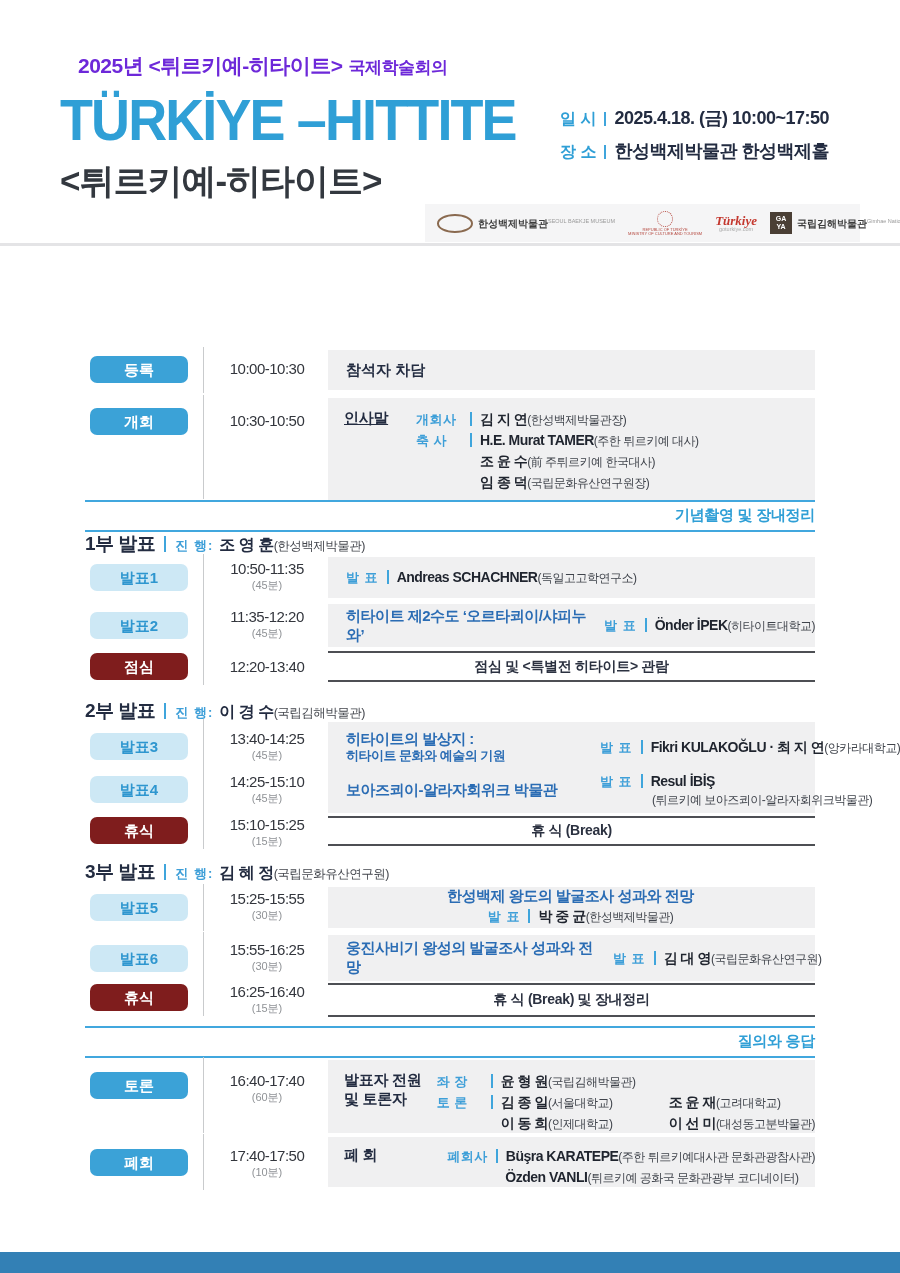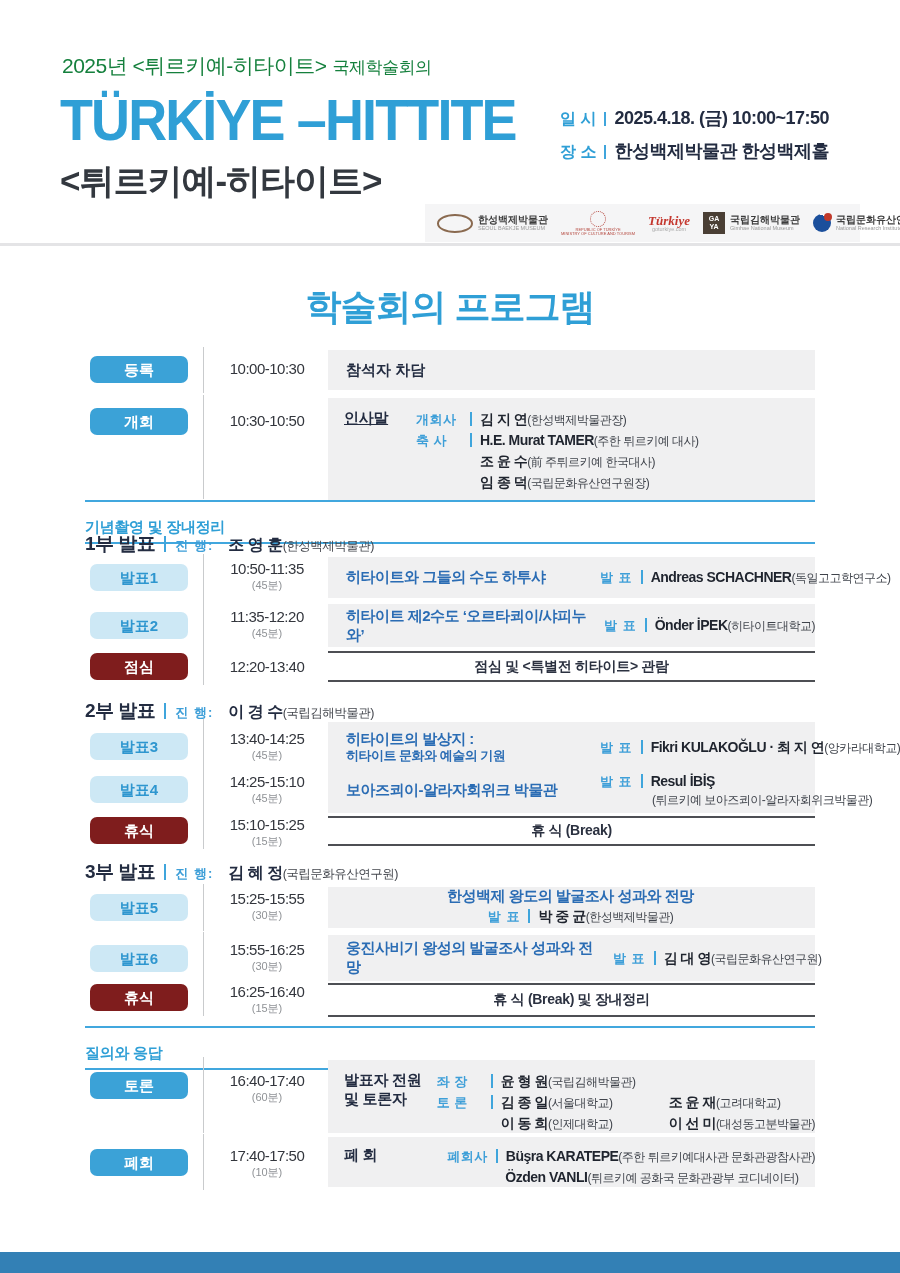--- a/index.html
+++ b/index.html
@@ -1,37 +1,37 @@
 <!DOCTYPE html>
 <html><head>
 <meta charset="utf-8">
 <style>
   html,body{margin:0;padding:0;}
   body{font-family:"Liberation Sans",sans-serif;background:#ffffff;}
   .page{position:relative;width:900px;height:1273px;background:#fff;overflow:hidden;}
 
   
-  .supertitle{position:absolute;left:62px;top:52px;color:#15803d;font-weight:normal;letter-spacing:-0.5px;}
+  .supertitle{position:absolute;left:78px;top:52px;color:#6d28d9;font-weight:bold;letter-spacing:-0.5px;}
   .supertitle .main{font-size:21px;}
   .supertitle .tail{font-size:17px;margin-left:6px;}
   .title-en{position:absolute;left:60px;top:86px;font-size:58px;font-weight:800;color:#2f9fd6;
             letter-spacing:-2px;transform:scaleX(0.93);transform-origin:left;white-space:nowrap;}
   .title-ko{position:absolute;left:60px;top:158px;font-size:35px;font-weight:800;color:#33383f;letter-spacing:-1px;}
 
   .info{position:absolute;left:560px;top:106px;}
   .info-row{margin-bottom:9px;white-space:nowrap;}
   .info-label{color:#2f9fd6;font-weight:bold;font-size:16px;}
   .info-value{color:#232c41;font-weight:bold;font-size:18px;letter-spacing:-0.5px;}
   .sep{display:inline-block;width:2px;height:14px;background:#3fa5dc;margin:0 8px;vertical-align:-2px;}
 
   
   .logos{position:absolute;left:425px;top:204px;width:435px;height:38px;background:#f5f5f6;
          display:flex;align-items:center;gap:13px;padding:0 12px;box-sizing:border-box;}
   .logo{display:flex;align-items:center;gap:5px;}
-  .logo-texts{display:flex;flex-direction:column;line-height:1.1;}
+  .logo-texts{display:flex;line-height:1.1;}
   .logo-name{font-size:10px;font-weight:bold;color:#3c3c3c;white-space:nowrap;}
   .logo-sub{font-size:5.5px;color:#9a9a9a;white-space:nowrap;}
   .oval-icon{width:32px;height:15px;border:2px solid #8a6a50;border-radius:50%;}
   .emblem-col{display:flex;flex-direction:column;align-items:center;line-height:1;}
   .emblem-circle{width:14px;height:14px;border:1.5px dotted #b5483f;border-radius:50%;margin-bottom:1px;}
   .emblem-text{font-size:4px;color:#b5483f;text-align:center;white-space:nowrap;}
   .turkiye-col{display:flex;flex-direction:column;align-items:center;line-height:1;}
   .turkiye-script{font-family:"Liberation Serif",serif;font-style:italic;font-weight:bold;color:#c4382f;font-size:13px;}
   .turkiye-sub{font-size:5.5px;color:#aaaaaa;}
   .gaya-badge{width:22px;height:22px;background:#4a3f35;color:#fff;font-size:7px;font-weight:bold;
@@ -66,27 +66,27 @@
   .role{color:#3e9fd8;font-weight:bold;font-size:13px;letter-spacing:1px;}
   .name{color:#1f242e;font-weight:bold;font-size:14px;letter-spacing:-0.5px;}
   .affil{color:#3f434b;font-size:12px;letter-spacing:-0.5px;}
   .affil-line2{padding-left:52px;}
 
   .special{border-top:2px solid #4d4f54;border-bottom:2px solid #4d4f54;background:#fff;
            display:flex;align-items:center;justify-content:center;
            font-size:14px;font-weight:bold;color:#2b3140;letter-spacing:-0.3px;}
 
   .divider{position:absolute;left:85px;width:730px;border-top:2px solid #41a7de;border-bottom:2px solid #41a7de;
-           text-align:left;padding:16px 0 5px;}
+           text-align:right;padding:4px 0 5px;}
   .divider-text{font-size:15px;font-weight:bold;color:#2f9fd6;letter-spacing:-0.3px;}
 
   .section-hd{position:absolute;left:85px;white-space:nowrap;}
   .section-part{font-size:19px;font-weight:800;color:#232c41;letter-spacing:-0.5px;}
   .section-hd .sep{height:16px;margin:0 9px;vertical-align:-2px;}
-  .section-role{font-size:13px;font-weight:bold;color:#3e9fd8;letter-spacing:1px;margin-right:15px;}
+  .section-role{font-size:13px;font-weight:bold;color:#3e9fd8;letter-spacing:1px;margin-right:6px;}
   .section-name{font-size:16px;font-weight:bold;color:#232c41;letter-spacing:-0.5px;}
   .section-affil{font-size:12.5px;color:#43464d;letter-spacing:-0.5px;}
 
   .multibox{display:flex;align-items:flex-start;padding:11px 0 0 16px;}
   .multibox .box-title{font-size:15px;font-weight:bold;color:#232c41;letter-spacing:-0.3px;}
   .entry-line{white-space:nowrap;line-height:20px;}
   .role-cell{display:inline-block;width:46px;color:#3e9fd8;font-weight:bold;font-size:13px;letter-spacing:0.5px;}
   .pair{display:inline-block;width:168px;}
 
   .bottom-bar{position:absolute;left:0;top:1252px;width:900px;height:21px;background:#3380b5;}
@@ -141,21 +141,20 @@
     <div class="logo">
       <span class="nrich-icon"></span>
       <span class="logo-texts">
         <span class="logo-name">국립문화유산연구원</span>
         <span class="logo-sub">National Research Institute of Cultural Heritage</span>
       </span>
     </div>
   </div>
   <div class="hr-gray"></div>
 
-  <div class="prog-title">학술회의 프로그램</div>
 
   <div class="row" style="top:350px;">
     <div class="btn btn-blue" style="top:6px;">등록</div>
     <div class="vline" style="height:46px;"></div>
     <div class="timecol" style="top:10px;">
         <div class="time">10:00-10:30</div>
       </div>
     <div class="content box talk-content" style="height:40px;">
       <div class="box-title" style="font-size:15px;font-weight:bold;color:#232c41;">참석자 차담</div>
     </div>
@@ -195,21 +194,20 @@
   </div>
 
   <div class="row" style="top:557px;">
     <div class="btn btn-light" style="top:7px;">발표1</div>
     <div class="vline" style="height:47px;"></div>
     <div class="timecol" style="top:3px;">
       <div class="time">10:50-11:35</div>
       <div class="dur">(45분)</div>
     </div>
     <div class="content box talk-content" style="height:41px;">
-      <div class="talk-title">히타이트와 그들의 수도 하투샤</div>
       <div class="speaker">
         <span class="role">발 표</span><span class="sep"></span><span class="name">Andreas SCHACHNER</span><span class="affil">(독일고고학연구소)</span>
       </div>
     </div>
   </div>
 
   <div class="row" style="top:604px;">
     <div class="btn btn-light" style="top:8px;">발표2</div>
     <div class="vline" style="height:49px;"></div>
     <div class="timecol" style="top:4px;">

